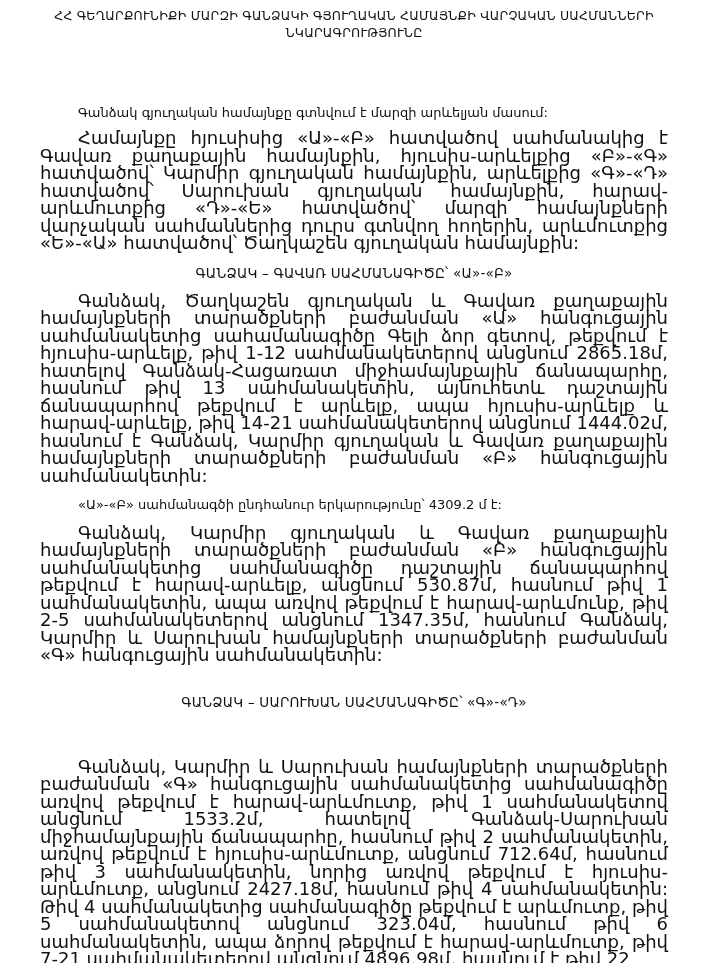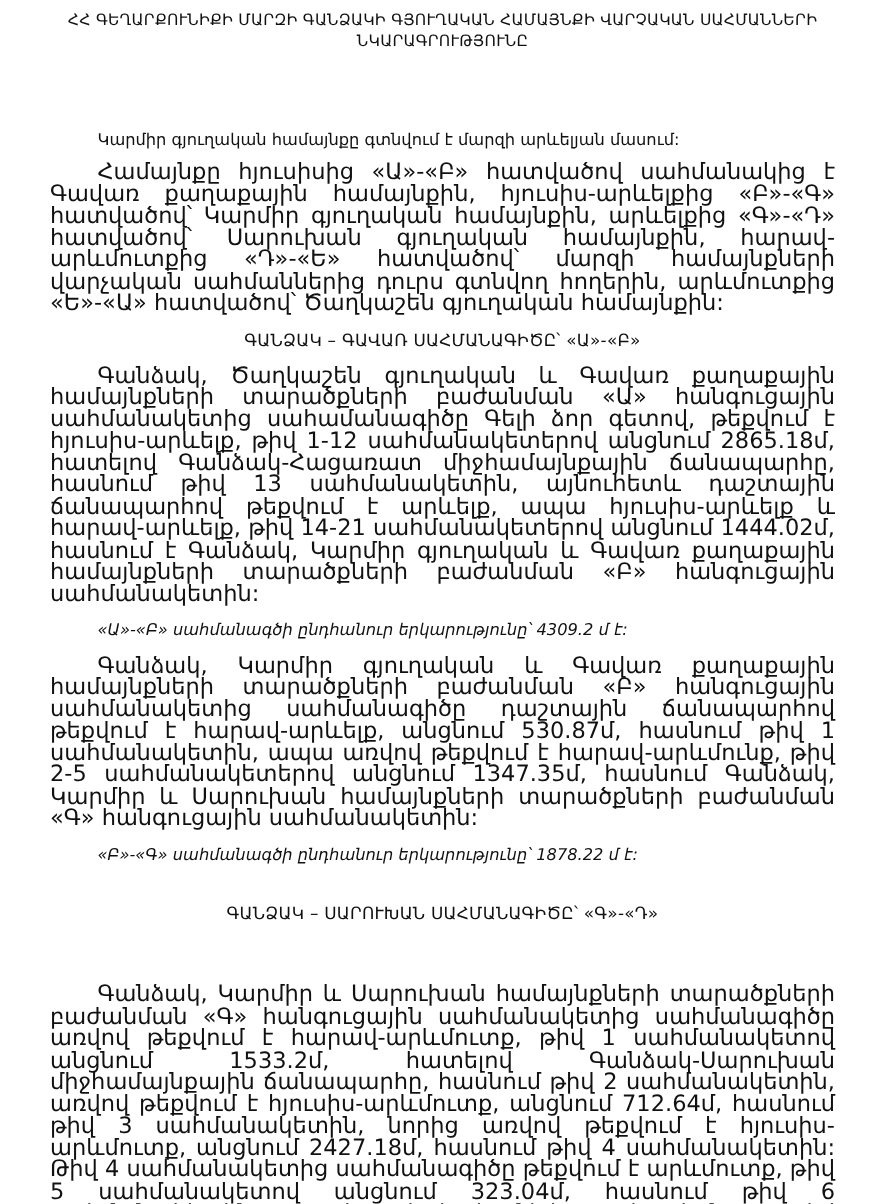--- a/index.html
+++ b/index.html
@@ -53,43 +53,41 @@
   }
   .section-heading.spaced {
     margin: 30px 0 48px 0;
   }
   .total-line {
     font-size: 13px;
     line-height: 17.5px;
     text-align: left;
     text-indent: 38px;
     margin: 12px 0 10px 0;
-    font-style: italic;
   }
 </style>
 </head>
 <body>
 
 <div class="page">
 
   <div class="doc-title">ՀՀ ԳԵՂԱՐՔՈՒՆԻՔԻ ՄԱՐԶԻ ԳԱՆՁԱԿԻ ԳՅՈՒՂԱԿԱՆ ՀԱՄԱՅՆՔԻ ՎԱՐՉԱԿԱՆ ՍԱՀՄԱՆՆԵՐԻ ՆԿԱՐԱԳՐՈՒԹՅՈՒՆԸ</div>
 
-  <p class="para-short">Կարմիր գյուղական համայնքը  գտնվում է մարզի արևելյան մասում:</p>
+  <p class="para-short">Գանձակ գյուղական համայնքը  գտնվում է մարզի արևելյան մասում:</p>
 
 
   <p class="para">Համայնքը հյուսիսից «Ա»-«Բ» հատվածով սահմանակից է Գավառ քաղաքային համայնքին, հյուսիս-արևելքից «Բ»-«Գ» հատվածով՝ Կարմիր գյուղական համայնքին, արևելքից «Գ»-«Դ» հատվածով՝ Սարուխան գյուղական համայնքին, հարավ-արևմուտքից «Դ»-«Ե» հատվածով՝ մարզի համայնքների վարչական սահմաններից դուրս գտնվող հողերին, արևմուտքից «Ե»-«Ա» հատվածով՝ Ծաղկաշեն գյուղական համայնքին:</p>
 
   <div class="section-heading">ԳԱՆՁԱԿ – ԳԱՎԱՌ ՍԱՀՄԱՆԱԳԻԾԸ՝ «Ա»-«Բ»</div>
 
   <p class="para">Գանձակ, Ծաղկաշեն գյուղական և Գավառ քաղաքային համայնքների տարածքների բաժանման «Ա» հանգուցային սահմանակետից սահամանագիծը Գելի ձոր գետով, թեքվում է հյուսիս-արևելք, թիվ 1-12 սահմանակետերով անցնում 2865.18մ, հատելով Գանձակ-Հացառատ միջհամայնքային ճանապարհը, հասնում թիվ 13 սահմանակետին, այնուհետև դաշտային ճանապարհով թեքվում է արևելք, ապա հյուսիս-արևելք և հարավ-արևելք, թիվ 14-21 սահմանակետերով անցնում 1444.02մ, հասնում է Գանձակ, Կարմիր գյուղական և Գավառ քաղաքային համայնքների տարածքների բաժանման «Բ» հանգուցային սահմանակետին:</p>
 
   <p class="total-line">«Ա»-«Բ» սահմանագծի ընդհանուր երկարությունը՝ 4309.2 մ է:</p>
 
 
   <p class="para">Գանձակ, Կարմիր գյուղական և Գավառ քաղաքային համայնքների տարածքների բաժանման «Բ» հանգուցային սահմանակետից սահմանագիծը դաշտային ճանապարհով թեքվում է հարավ-արևելք, անցնում 530.87մ, հասնում թիվ 1 սահմանակետին, ապա առվով թեքվում է հարավ-արևմունք, թիվ 2-5 սահմանակետերով անցնում 1347.35մ, հասնում Գանձակ, Կարմիր և Սարուխան համայնքների տարածքների բաժանման «Գ» հանգուցային սահմանակետին:</p>
 
-  <p class="total-line">«Բ»-«Գ» սահմանագծի ընդհանուր երկարությունը՝ 1878.22 մ է:</p>
 
   <div class="section-heading spaced">ԳԱՆՁԱԿ – ՍԱՐՈՒԽԱՆ ՍԱՀՄԱՆԱԳԻԾԸ՝  «Գ»-«Դ»</div>
 
   <p class="para">Գանձակ, Կարմիր և Սարուխան  համայնքների տարածքների բաժանման «Գ» հանգուցային սահմանակետից սահմանագիծը առվով թեքվում է հարավ-արևմուտք, թիվ 1 սահմանակետով անցնում 1533.2մ, հատելով Գանձակ-Սարուխան միջհամայնքային ճանապարհը, հասնում թիվ 2 սահմանակետին, առվով թեքվում է հյուսիս-արևմուտք, անցնում 712.64մ, հասնում թիվ 3 սահմանակետին, նորից առվով թեքվում է հյուսիս-արևմուտք, անցնում 2427.18մ, հասնում թիվ 4 սահմանակետին: Թիվ 4 սահմանակետից սահմանագիծը թեքվում է արևմուտք, թիվ 5 սահմանակետով անցնում 323.04մ, հասնում թիվ 6 սահմանակետին, ապա ձորով թեքվում է հարավ-արևմուտք, թիվ 7-21 սահմանակետերով անցնում 4896.98մ, հասնում է թիվ 22</p>
 
 </div>
 
 </body></html>

